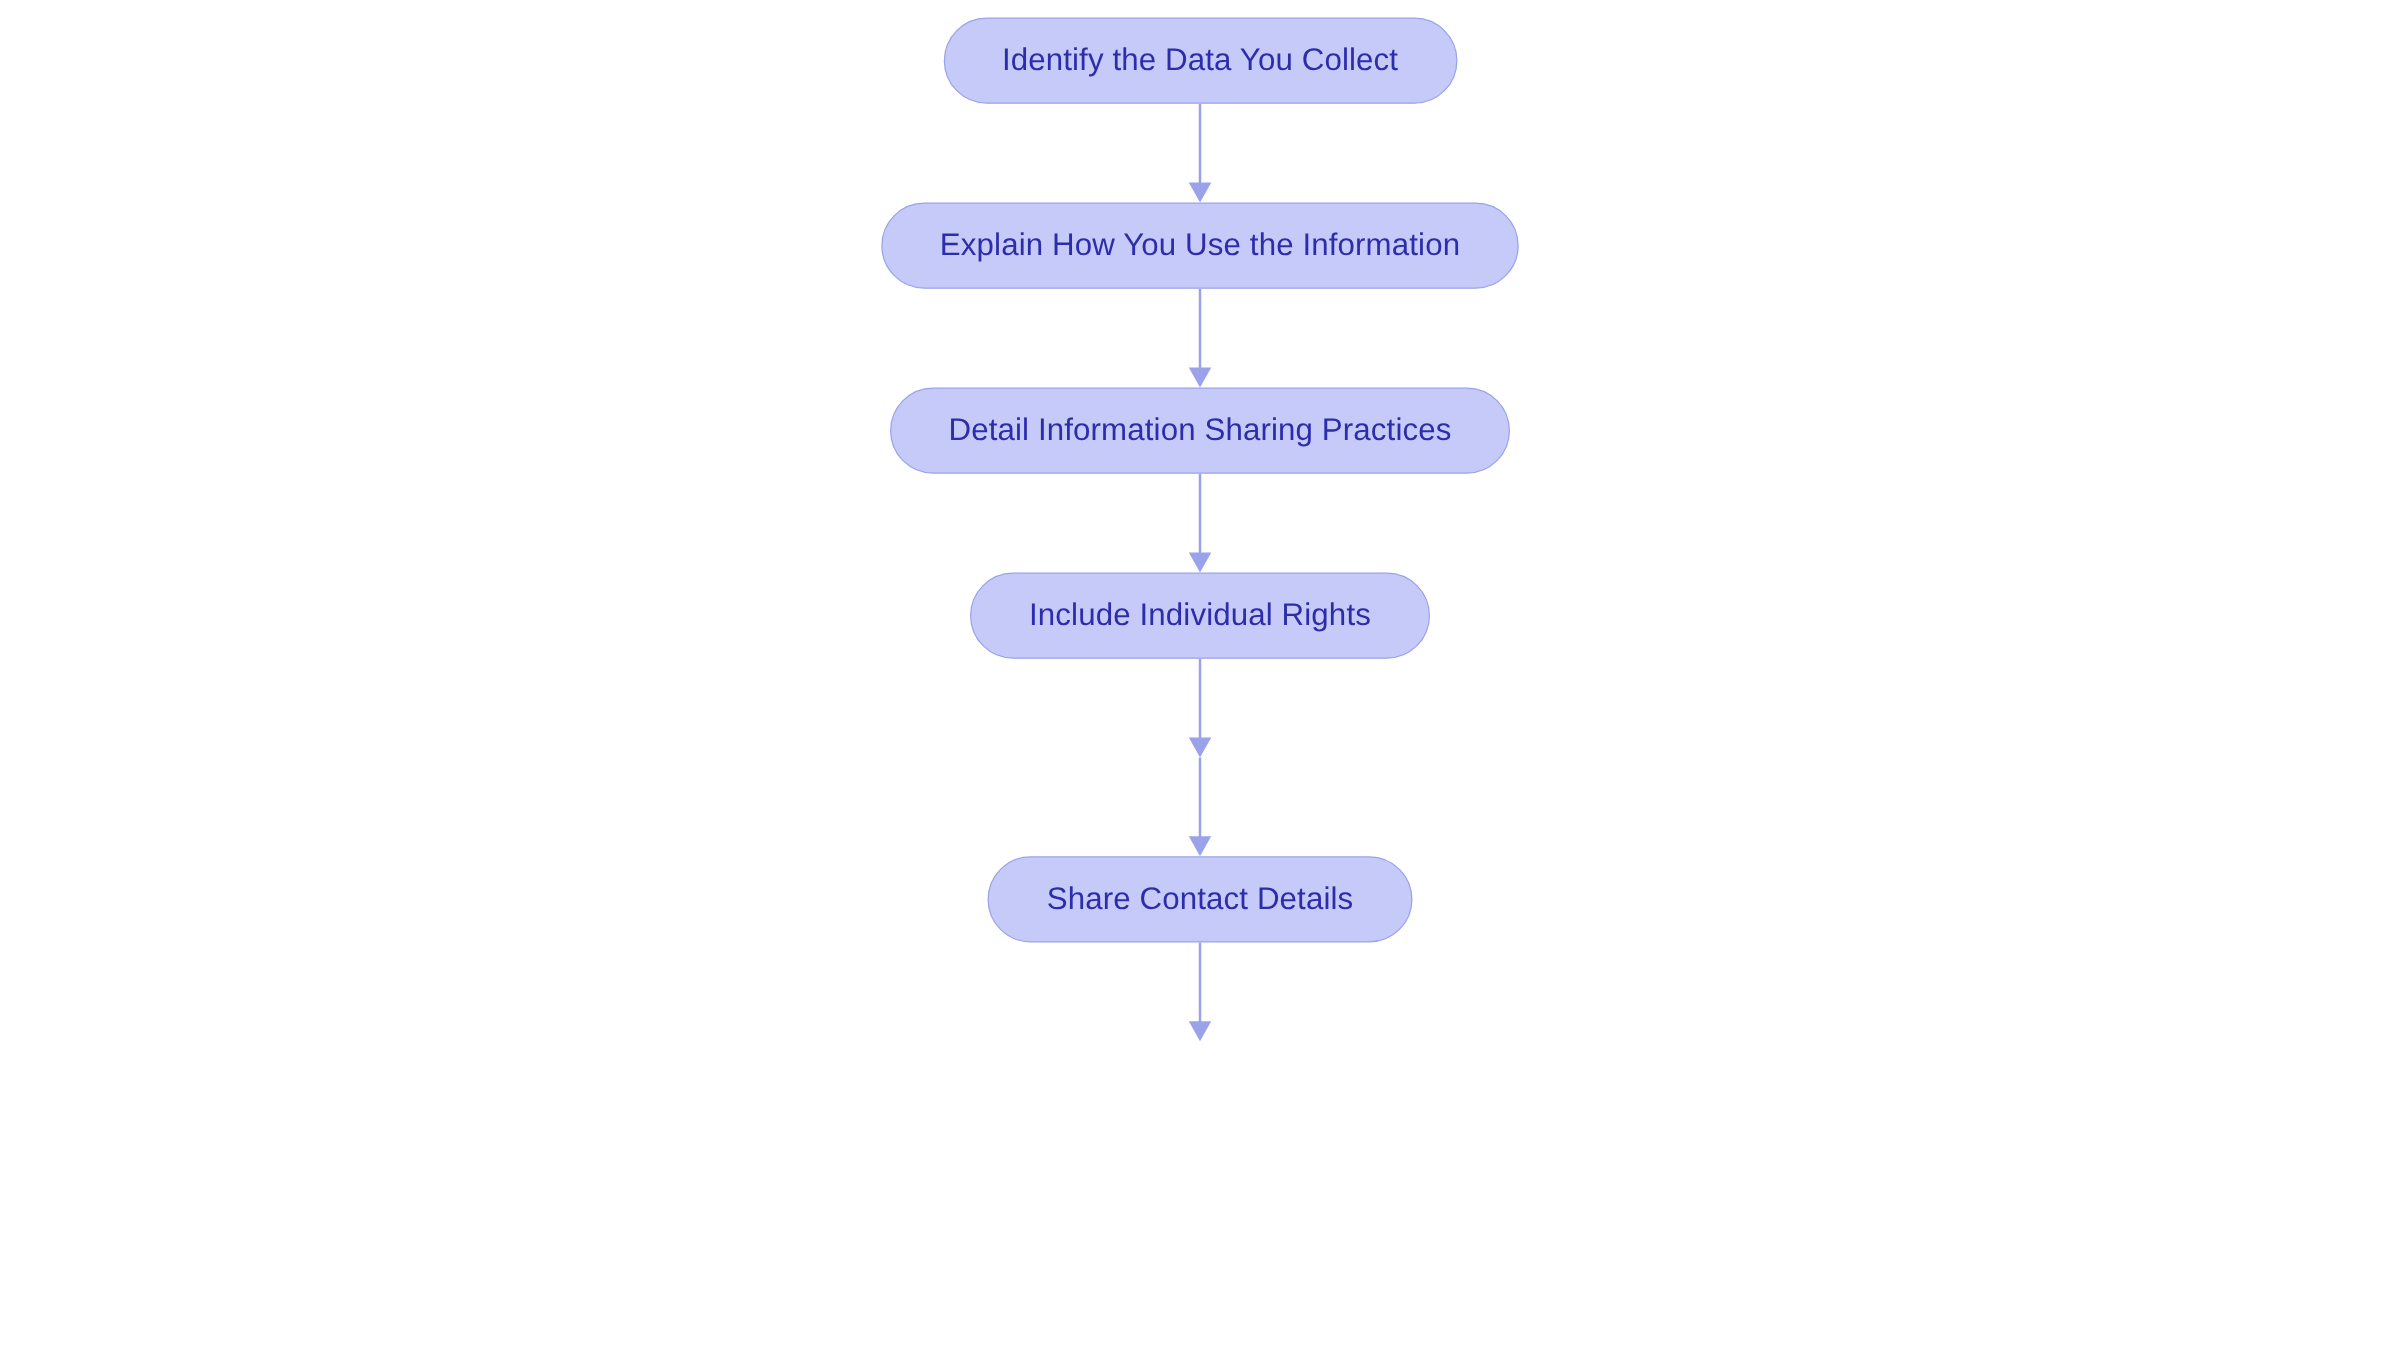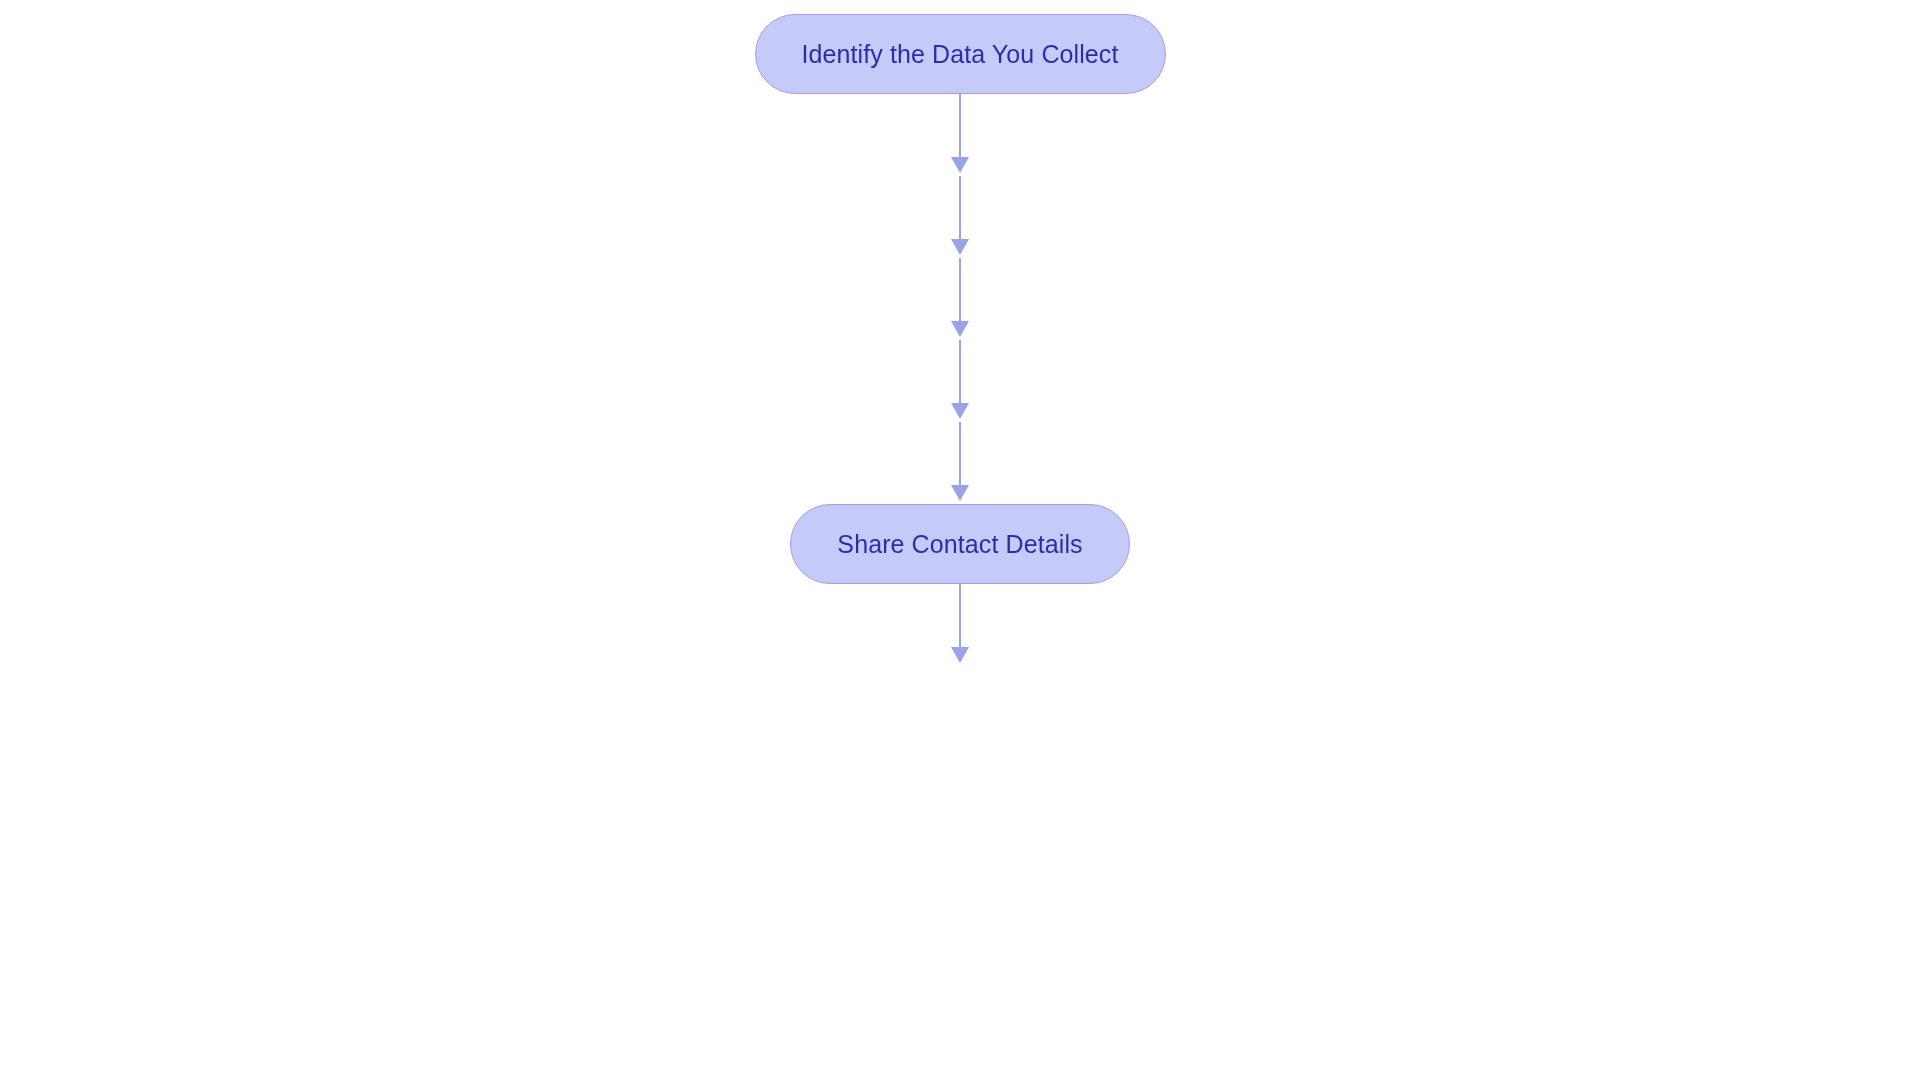--- a/index.html
+++ b/index.html
@@ -88,32 +88,41 @@
 
     <div class="flow-node" style="margin-top:14px;">
       <span class="flow-node-label">Identify the Data You Collect</span>
     </div>
 
     <div class="flow-connector">
       <div class="connector-line"></div>
       <div class="connector-arrowhead"></div>
     </div>
 
+    <div class="flow-node">
+      <span class="flow-node-label">Explain How You Use the Information</span>
+    </div>
 
     <div class="flow-connector">
       <div class="connector-line"></div>
       <div class="connector-arrowhead"></div>
     </div>
 
+    <div class="flow-node">
+      <span class="flow-node-label">Detail Information Sharing Practices</span>
+    </div>
 
     <div class="flow-connector">
       <div class="connector-line"></div>
       <div class="connector-arrowhead"></div>
     </div>
 
+    <div class="flow-node">
+      <span class="flow-node-label">Include Individual Rights</span>
+    </div>
 
     <div class="flow-connector">
       <div class="connector-line"></div>
       <div class="connector-arrowhead"></div>
     </div>
 
 
     <div class="flow-connector">
       <div class="connector-line"></div>
       <div class="connector-arrowhead"></div>

